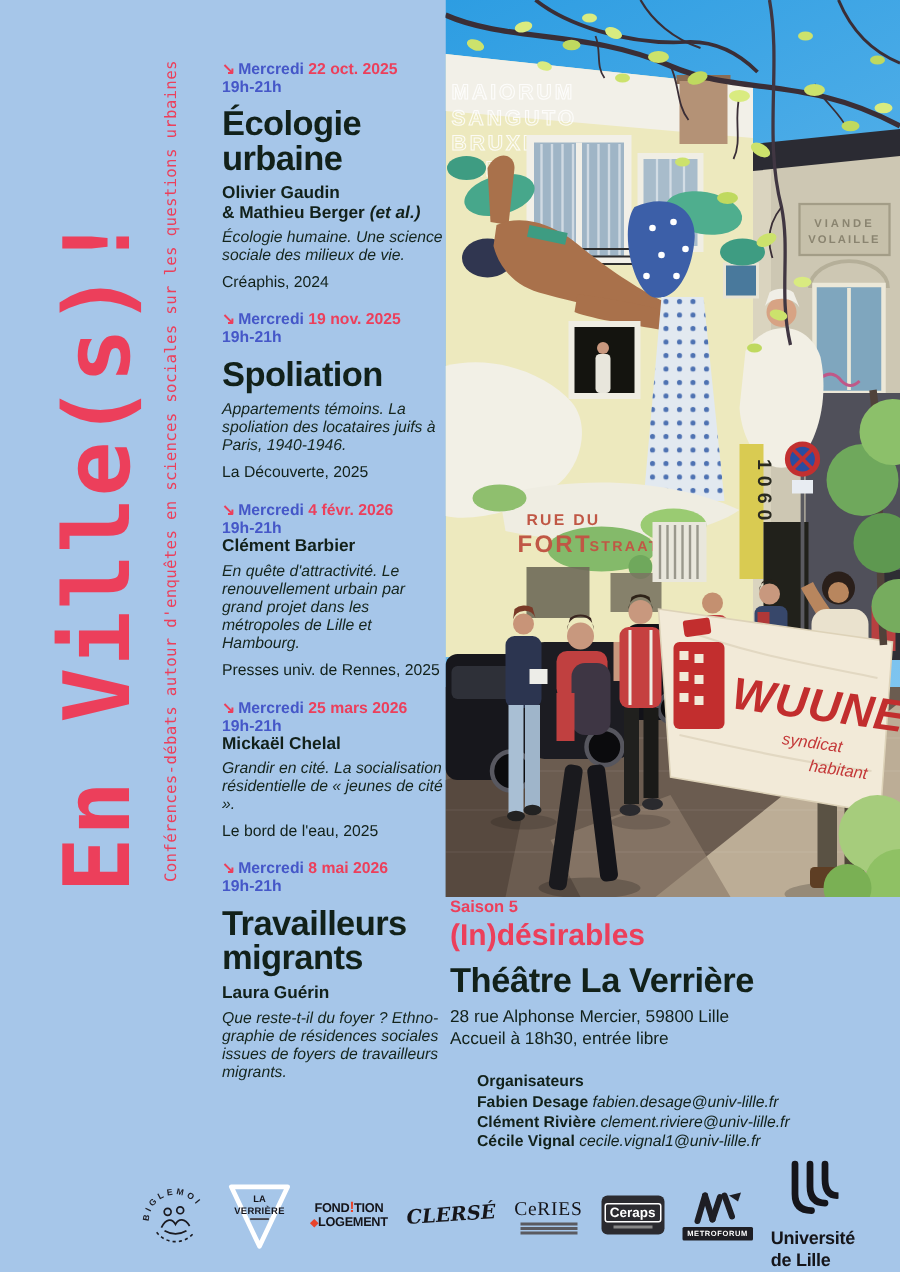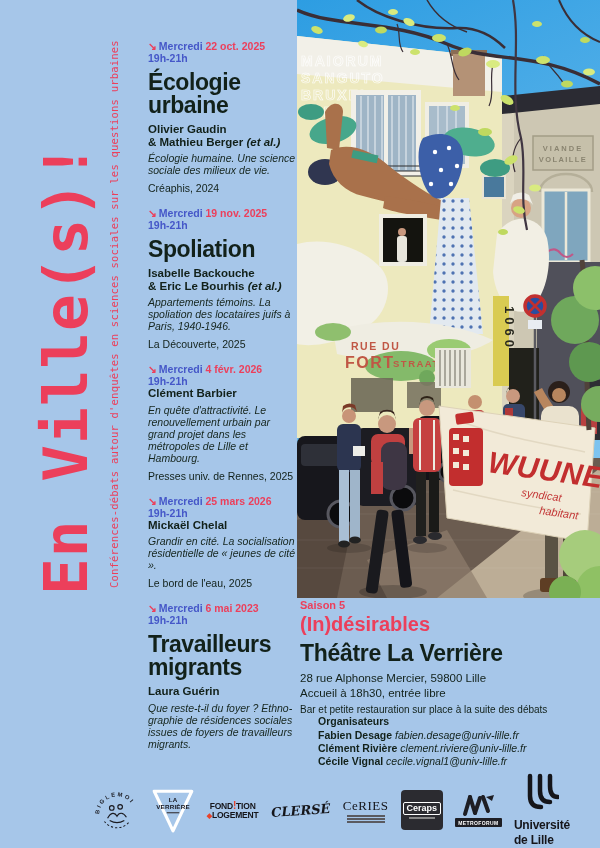--- a/index.html
+++ b/index.html
@@ -54,21 +54,21 @@
   .logos{position:absolute;left:94px;top:782px;width:476px;height:56px;
     display:flex;align-items:center;justify-content:space-between;color:#15151A;}
   .logo{display:flex;flex-direction:column;align-items:center;justify-content:center;}
   .fond{font-weight:bold;font-size:8.5px;line-height:9px;letter-spacing:-0.2px;text-align:center;}
   .fond .ex{color:#E8432B;font-size:10px;font-weight:bold;}
   .fond .dot{color:#E8432B;font-size:7px;}
   .clerse{font-family:"DejaVu Serif",serif;font-style:italic;font-weight:bold;
     font-size:13px;transform:rotate(-4deg);}
   .ceries{font-family:"Liberation Serif",serif;font-size:13px;letter-spacing:0.5px;}
   .ceries-lines div{width:38px;height:1.5px;background:#5A5A60;margin-top:1.5px;}
-  .ceraps{width:42px;height:40px;background:#2B2B30;border-radius:4px;
+  .ceraps{width:42px;height:26px;background:#2B2B30;border-radius:4px;
     display:flex;flex-direction:column;align-items:center;justify-content:center;}
   .ceraps .cx{color:#fff;font-size:9px;font-weight:bold;border:1px solid #fff;
     border-radius:2px;padding:0 3px;line-height:11px;}
   .ceraps .cl{width:26px;height:2px;background:#888;margin-top:2px;}
   .metro{display:flex;flex-direction:column;align-items:center;}
   .metro-bar{background:#1E1E24;color:#fff;font-size:5px;font-weight:bold;
     letter-spacing:0.4px;padding:1.5px 3px;border-radius:1px;margin-top:1px;}
   .ul{display:flex;align-items:center;gap:6px;}
   .ul-text{font-size:12px;line-height:15.5px;font-weight:bold;letter-spacing:-0.2px;}
 </style>
@@ -87,42 +87,40 @@
       <div class="event-title">Écologie urbaine</div>
       <div class="authors"><span>Olivier Gaudin
 &amp; Mathieu Berger</span> <em>(et al.)</em></div>
       <div class="work">Écologie humaine. Une science sociale des milieux de vie.</div>
       <div class="pub">Créaphis, 2024</div>
     </div>
 
     <div class="event">
       <div class="meta"><span class="arrow">↘</span><span>Mercredi</span> <span class="date">19 nov. 2025</span><br><span>19h-21h</span></div>
       <div class="event-title">Spoliation</div>
-      <div class="authors"><span>Isabelle Backouche
-&amp; Eric Le Bourhis</span> <em>(et al.)</em></div>
       <div class="work">Appartements témoins. La spoliation des locataires juifs à Paris, 1940-1946.</div>
       <div class="pub">La Découverte, 2025</div>
     </div>
 
     <div class="event">
       <div class="meta"><span class="arrow">↘</span><span>Mercredi</span> <span class="date">4 févr. 2026</span><br><span>19h-21h</span></div>
       <div class="authors"><span>Clément Barbier</span><em></em></div>
       <div class="work">En quête d'attractivité. Le renouvellement urbain par grand projet dans les métropoles de Lille et Hambourg.</div>
       <div class="pub">Presses univ. de Rennes, 2025</div>
     </div>
 
     <div class="event">
       <div class="meta"><span class="arrow">↘</span><span>Mercredi</span> <span class="date">25 mars 2026</span><br><span>19h-21h</span></div>
       <div class="authors"><span>Mickaël Chelal</span><em></em></div>
       <div class="work">Grandir en cité. La socialisation résidentielle de « jeunes de cité ».</div>
       <div class="pub">Le bord de l'eau, 2025</div>
     </div>
 
     <div class="event">
-      <div class="meta"><span class="arrow">↘</span><span>Mercredi</span> <span class="date">6 mai 2023</span><br><span>19h-21h</span></div>
+      <div class="meta"><span class="arrow">↘</span><span>Mercredi</span> <span class="date">8 mai 2026</span><br><span>19h-21h</span></div>
       <div class="event-title">Travailleurs migrants</div>
       <div class="authors"><span>Laura Guérin</span><em></em></div>
       <div class="work">Que reste-t-il du foyer ? Ethno-graphie de résidences sociales issues de foyers de travailleurs migrants.</div>
 
     </div>
   </div>
 
   <div class="photo">
     <svg width="303" height="598" viewBox="0 0 303 598" xmlns="http://www.w3.org/2000/svg">
       <defs>
@@ -420,21 +418,20 @@
       </g>
     </svg>
   </div>
 
   <div class="venue">
     <div class="season">Saison 5</div>
     <div class="series">(In)désirables</div>
     <div class="venue-name">Théâtre La Verrière</div>
     <div class="venue-line first">28 rue Alphonse Mercier, 59800 Lille</div>
     <div class="venue-line">Accueil à 18h30, entrée libre</div>
-    <div class="venue-note">Bar et petite restauration sur place à la suite des débats</div>
   </div>
 
   <div class="orgs">
     <div class="head">Organisateurs</div>
     <div class="org-row"><b>Fabien Desage</b> <i>fabien.desage@univ-lille.fr</i></div>
     <div class="org-row"><b>Clément Rivière</b> <i>clement.riviere@univ-lille.fr</i></div>
     <div class="org-row"><b>Cécile Vignal</b> <i>cecile.vignal1@univ-lille.fr</i></div>
   </div>
 
   <div class="logos">

